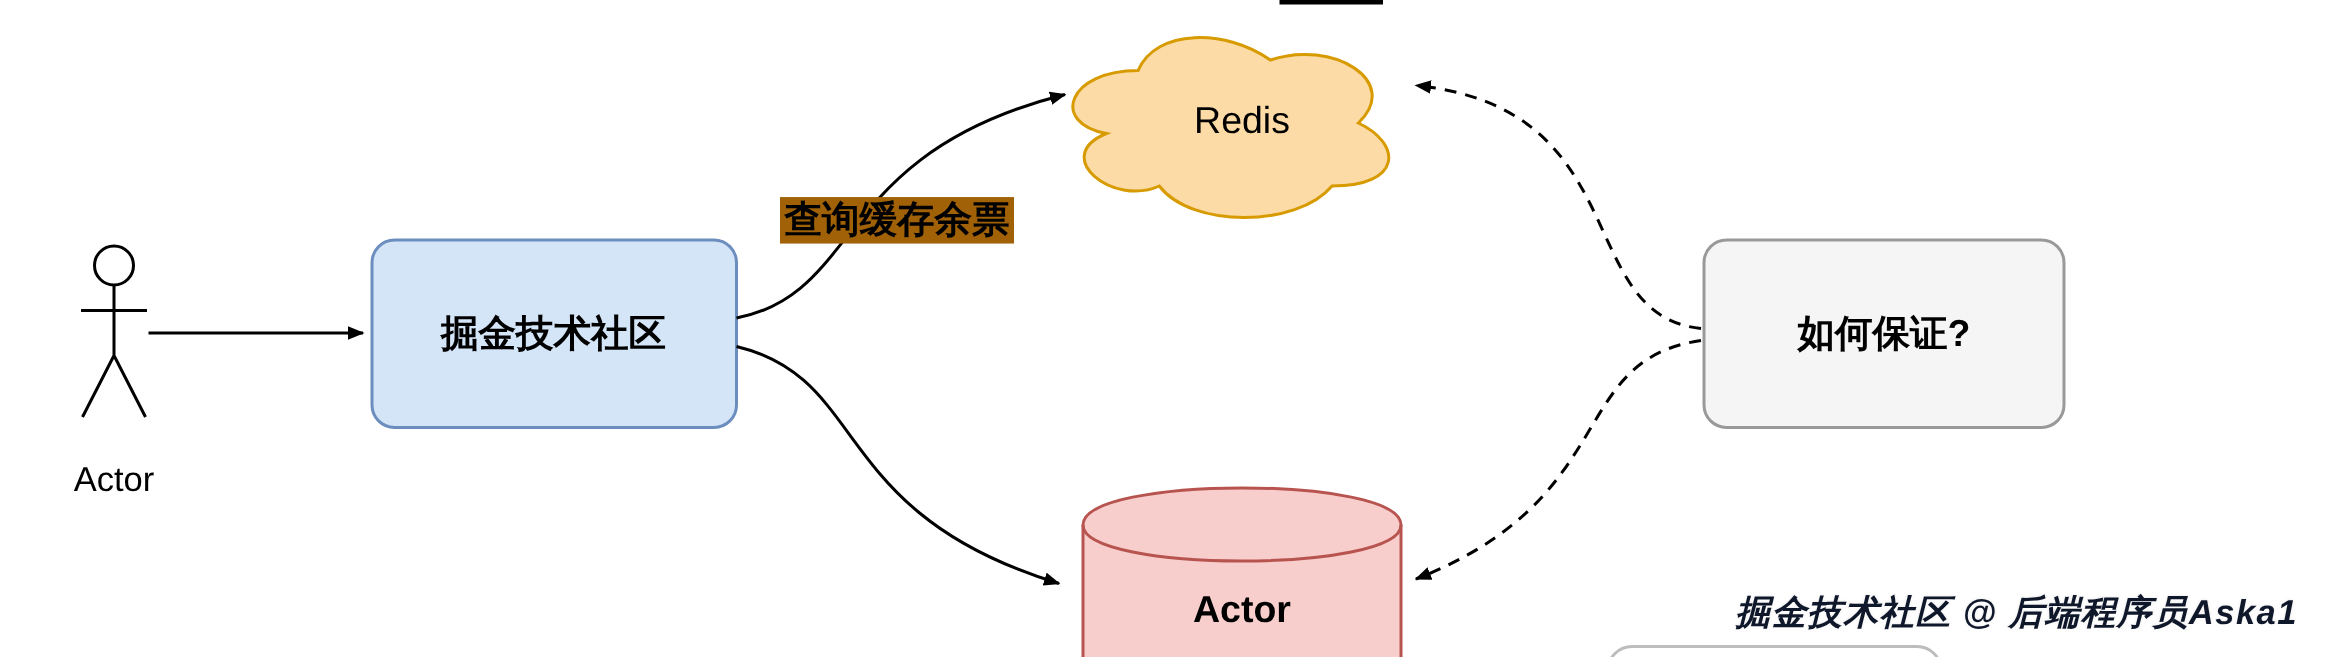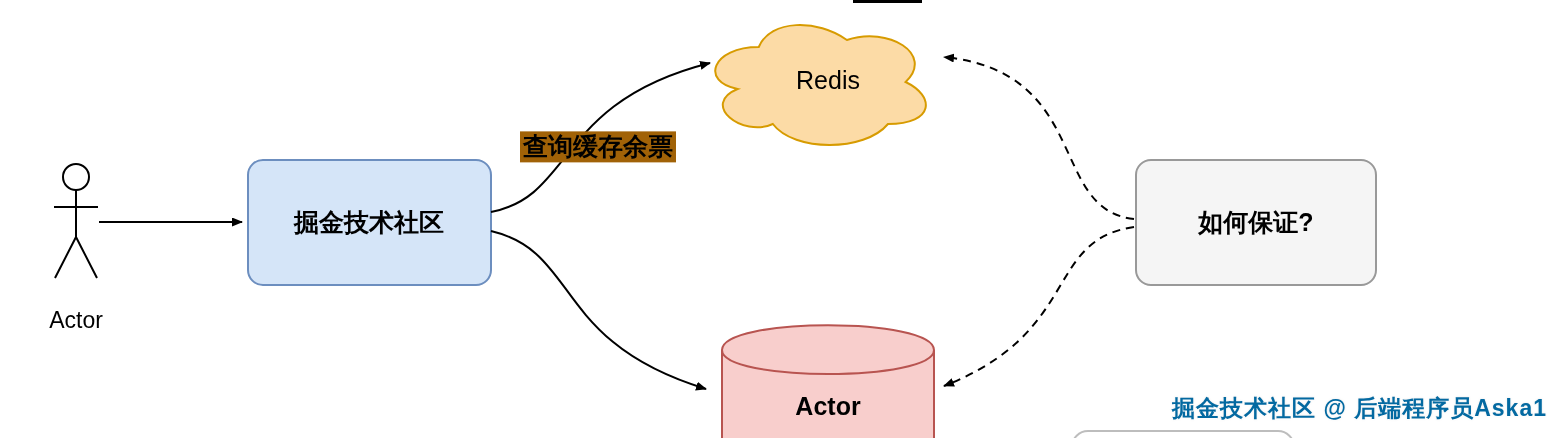--- a/index.html
+++ b/index.html
@@ -27,27 +27,28 @@
     font-weight: 600;
     background: #a16207;
     padding: 0 3px;
   }
   .actor-label { font-size: 23px; font-weight: 400; }
   .question-label { font-size: 25px; font-weight: 600; }
   .question-label .q-line { display: block; }
   .watermark {
     position: absolute;
     top: 393px;
-    right: 17px;
+    right: 32px;
     font-size: 23px;
     font-weight: 700;
     letter-spacing: 1px;
-    color: #0369a1;
+    color: #0f172a;
     text-shadow: 0 1px 1px rgba(255,255,255,0.9), 0 0 2px rgba(170,170,170,0.35);
     white-space: nowrap;
+    font-style: italic;
   }
 </style>
 </head>
 <body>
 
 <div class="canvas">
 
   <svg width="1564" height="438" viewBox="0 0 1564 438">
     <defs>
       <marker id="arrow" markerUnits="userSpaceOnUse" markerWidth="13" markerHeight="11" refX="10" refY="4.5" orient="auto">

